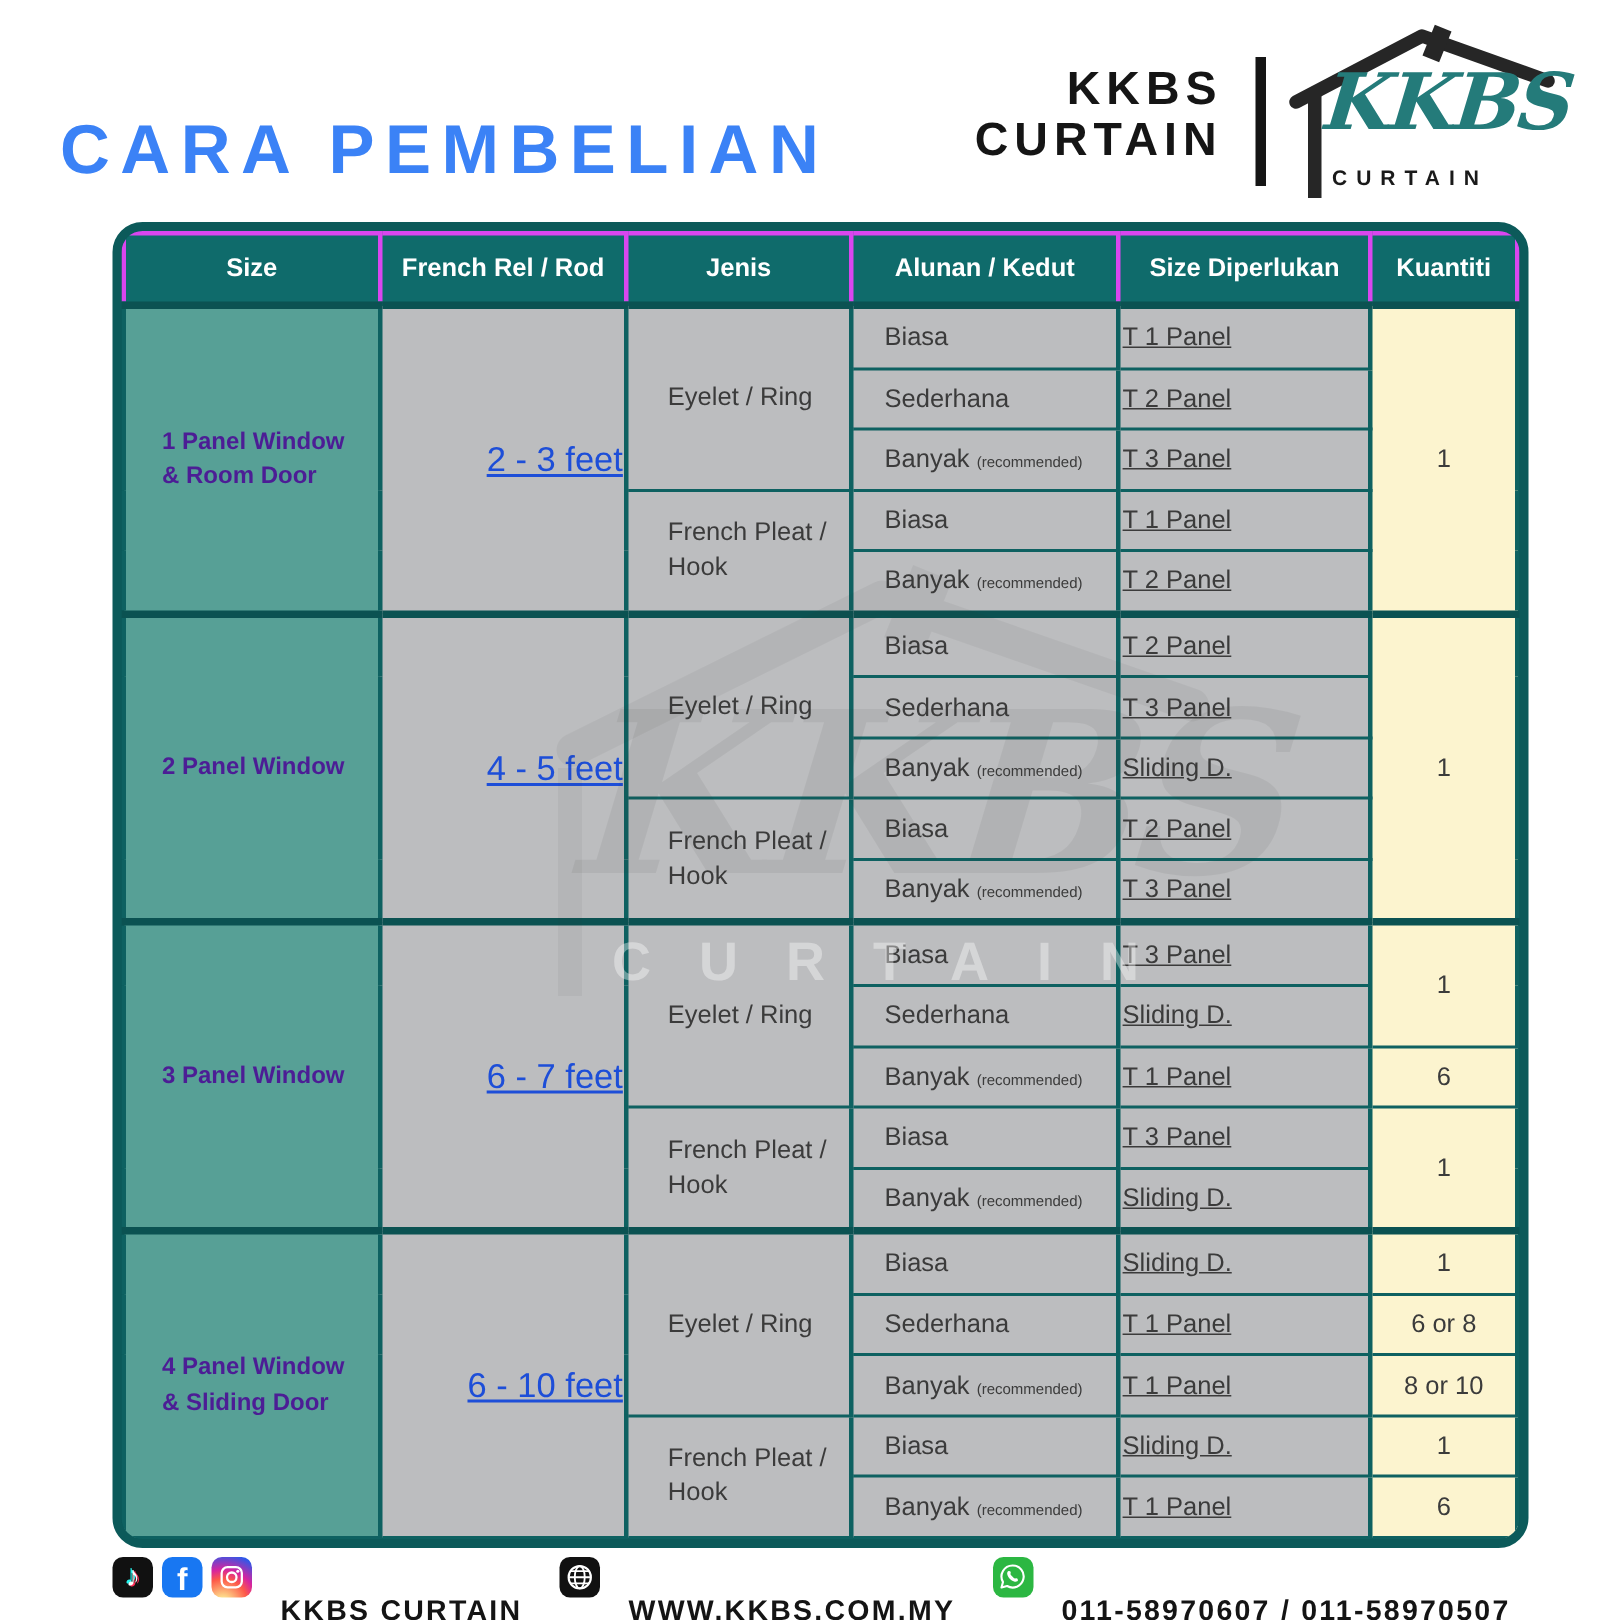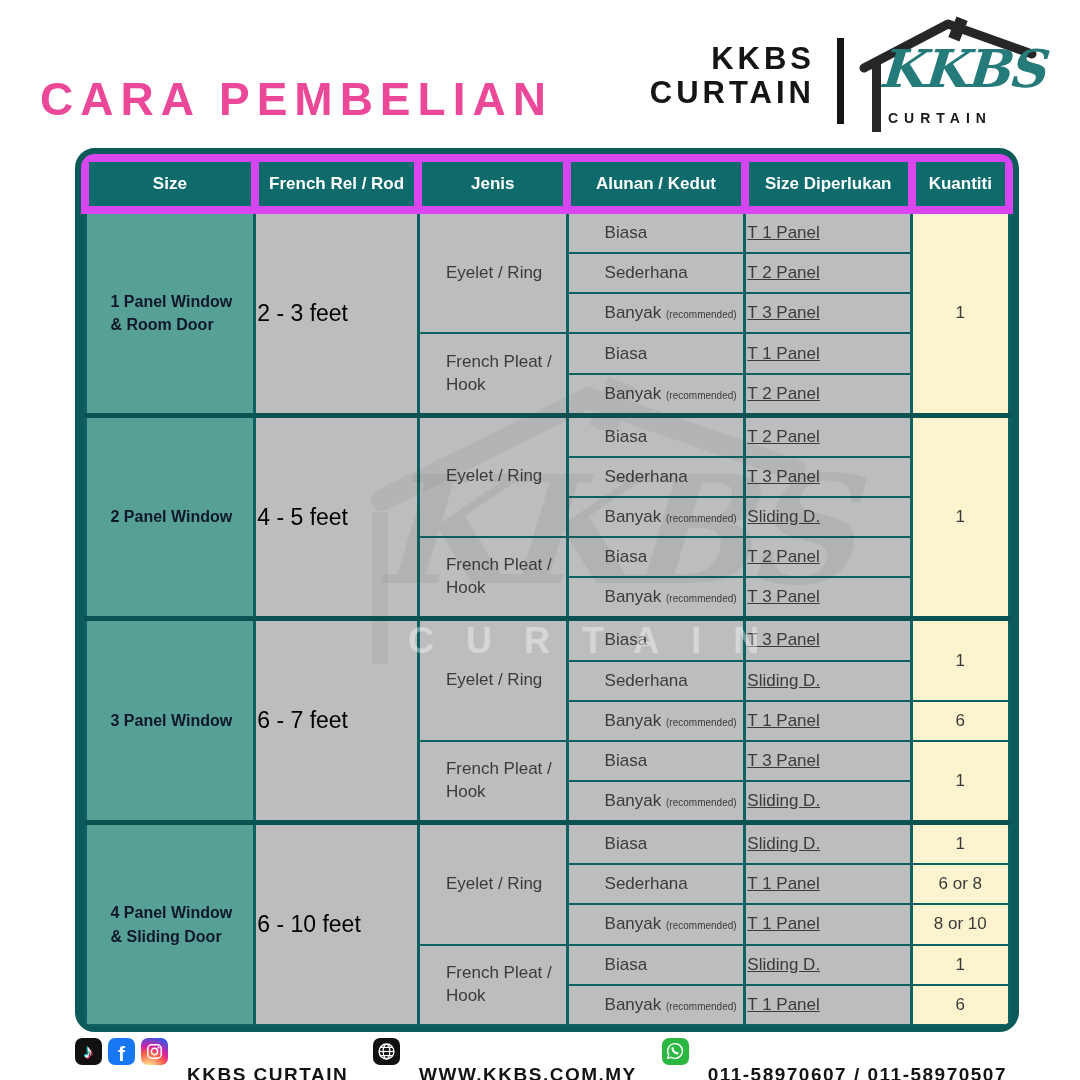--- a/index.html
+++ b/index.html
@@ -1,48 +1,48 @@
 <!DOCTYPE html>
 <html><head>
 <meta charset="utf-8">
 <style>
   html,body{margin:0;padding:0;background:#ffffff;}
   .canvas{position:relative;width:1080px;height:1080px;background:#ffffff;overflow:hidden;
           font-family:"Liberation Sans",sans-serif;}
 
   
   .page-title{position:absolute;left:40px;top:72px;font-size:46px;font-weight:bold;
-              letter-spacing:7px;color:#ec4899;}
+              letter-spacing:7px;color:#3b82f6;}
   .wordmark{position:absolute;left:615px;top:42px;width:200px;text-align:right;
             font-weight:bold;color:#151515;letter-spacing:4px;line-height:1.1;}
   .wordmark .l1{font-size:31px;}
   .wordmark .l2{font-size:31px;}
   .brand-divider{position:absolute;left:837px;top:38px;width:7px;height:86px;background:#151515;}
   .logo{position:absolute;left:856px;top:10px;width:184px;height:126px;}
   .logo svg{position:absolute;left:0;top:0;}
   .logo-script{position:absolute;left:28px;top:28px;font-family:"DejaVu Serif",serif;
                font-style:italic;font-weight:bold;font-size:52px;color:#247b7a;
                transform:skewX(-6deg);letter-spacing:-2px;}
   .logo-sub{position:absolute;left:32px;top:100px;font-size:14px;font-weight:bold;
             letter-spacing:6px;color:#1a1a1a;}
 
   
   .tbl-wrap{position:absolute;left:75px;top:148px;width:932px;height:872px;
             border:6px solid #0c5a5a;border-radius:20px;overflow:hidden;background:#0c5a5a;}
   table{width:100%;height:100%;border-collapse:collapse;table-layout:fixed;}
   th{background:#0f6b6b;color:#ffffff;font-size:17px;font-weight:bold;height:42px;
-     border:8px solid #d946ef;text-align:center;}
+     border:3px solid #d946ef;text-align:center;}
   td{border:2px solid #0e6161;border-left-width:3px;border-right-width:3px;
      background:#bcbdbf;color:#3b3b3b;font-size:17px;height:36px;vertical-align:middle;}
   tr.g-start td{border-top:5px solid #0b5252;}
-  td.size-cell{background:#57a096;color:#0f172a;font-weight:bold;font-size:16px;
+  td.size-cell{background:#57a096;color:#4c1d95;font-weight:bold;font-size:16px;
                text-align:left;padding-left:24px;line-height:1.45;}
-  td.feet-cell{font-size:23px;text-align:left;color:#000000;}
+  td.feet-cell{font-size:23px;text-align:right;color:#1d4ed8;text-decoration:underline;}
   td.jenis-cell{text-align:left;padding-left:26px;line-height:1.35;}
-  td.alunan-cell{text-align:left;padding-left:36px;}
+  td.alunan-cell{text-align:left;padding-left:21px;}
   td.sized-cell{text-align:left;text-decoration:underline;}
   td.kuantiti-cell{background:#fcf4cf;text-align:center;font-size:17px;}
   .rec{font-size:10px;}
 
   
   .watermark{position:absolute;left:360px;top:372px;width:460px;height:300px;
              pointer-events:none;z-index:5;}
   .wm-roof{position:absolute;left:10px;top:0;opacity:0.055;}
   .wm-script{position:absolute;left:30px;top:70px;font-family:"DejaVu Serif",serif;
              font-style:italic;font-weight:bold;font-size:150px;color:#30302f;opacity:0.07;

